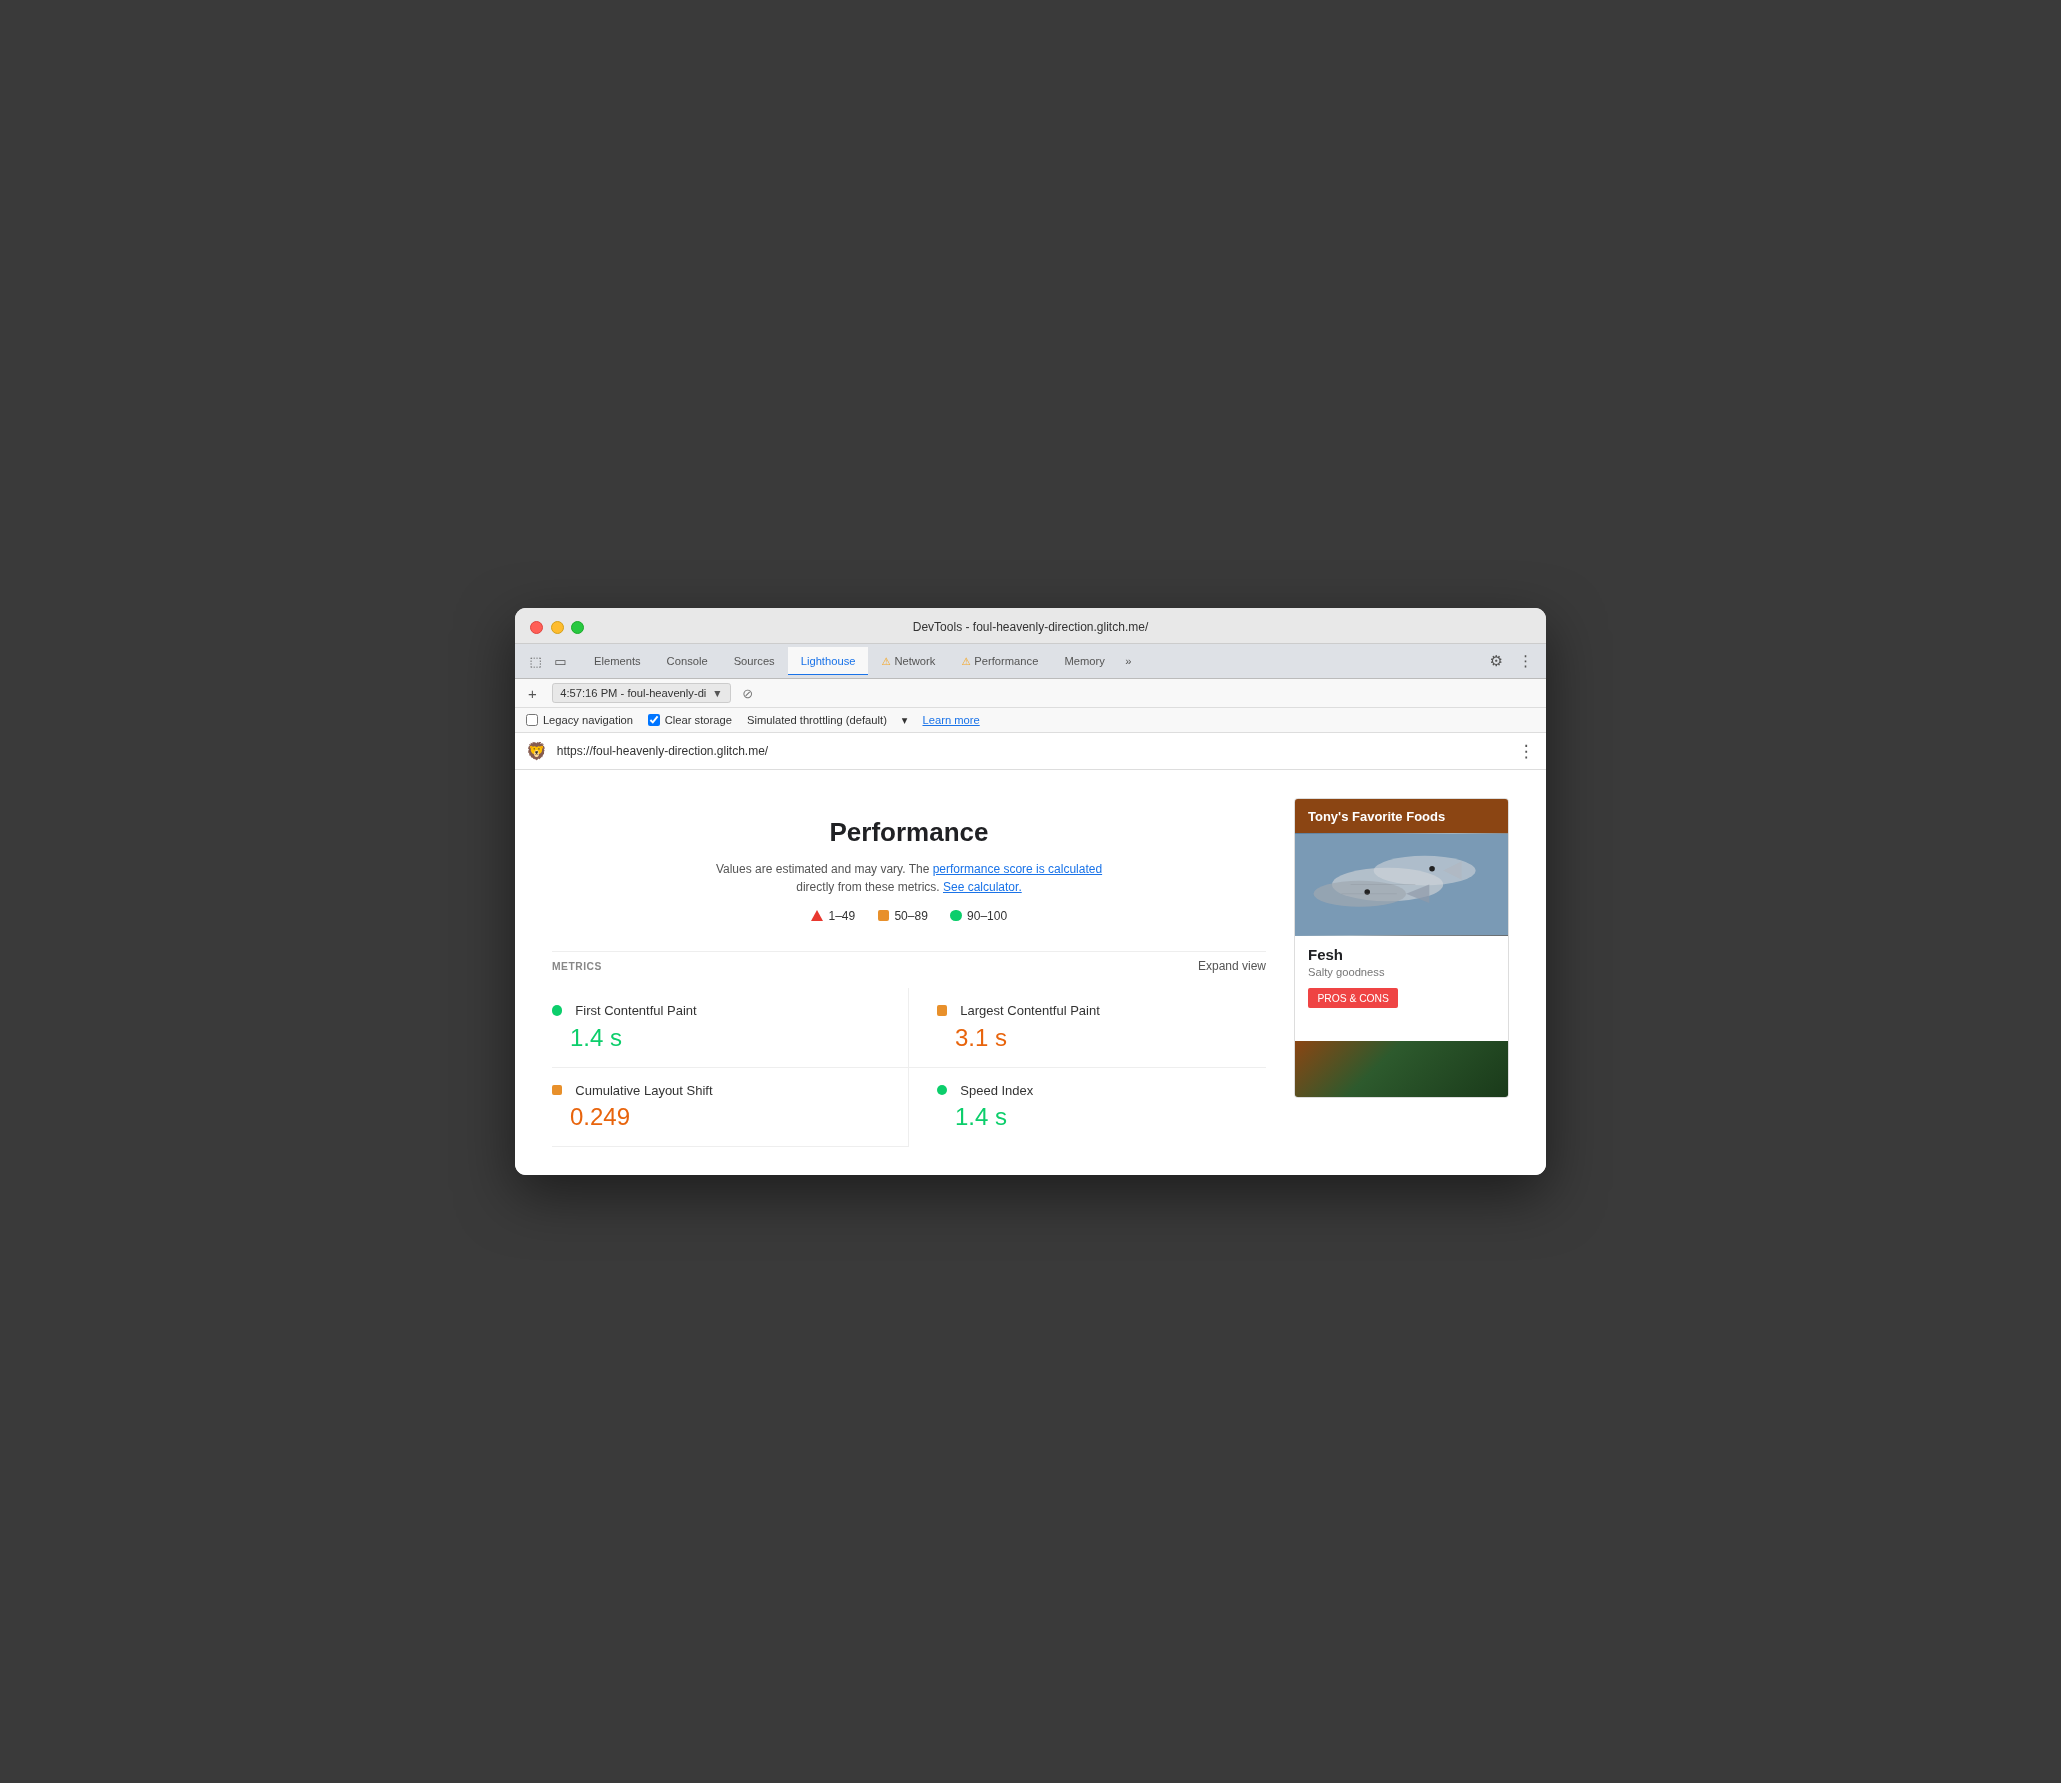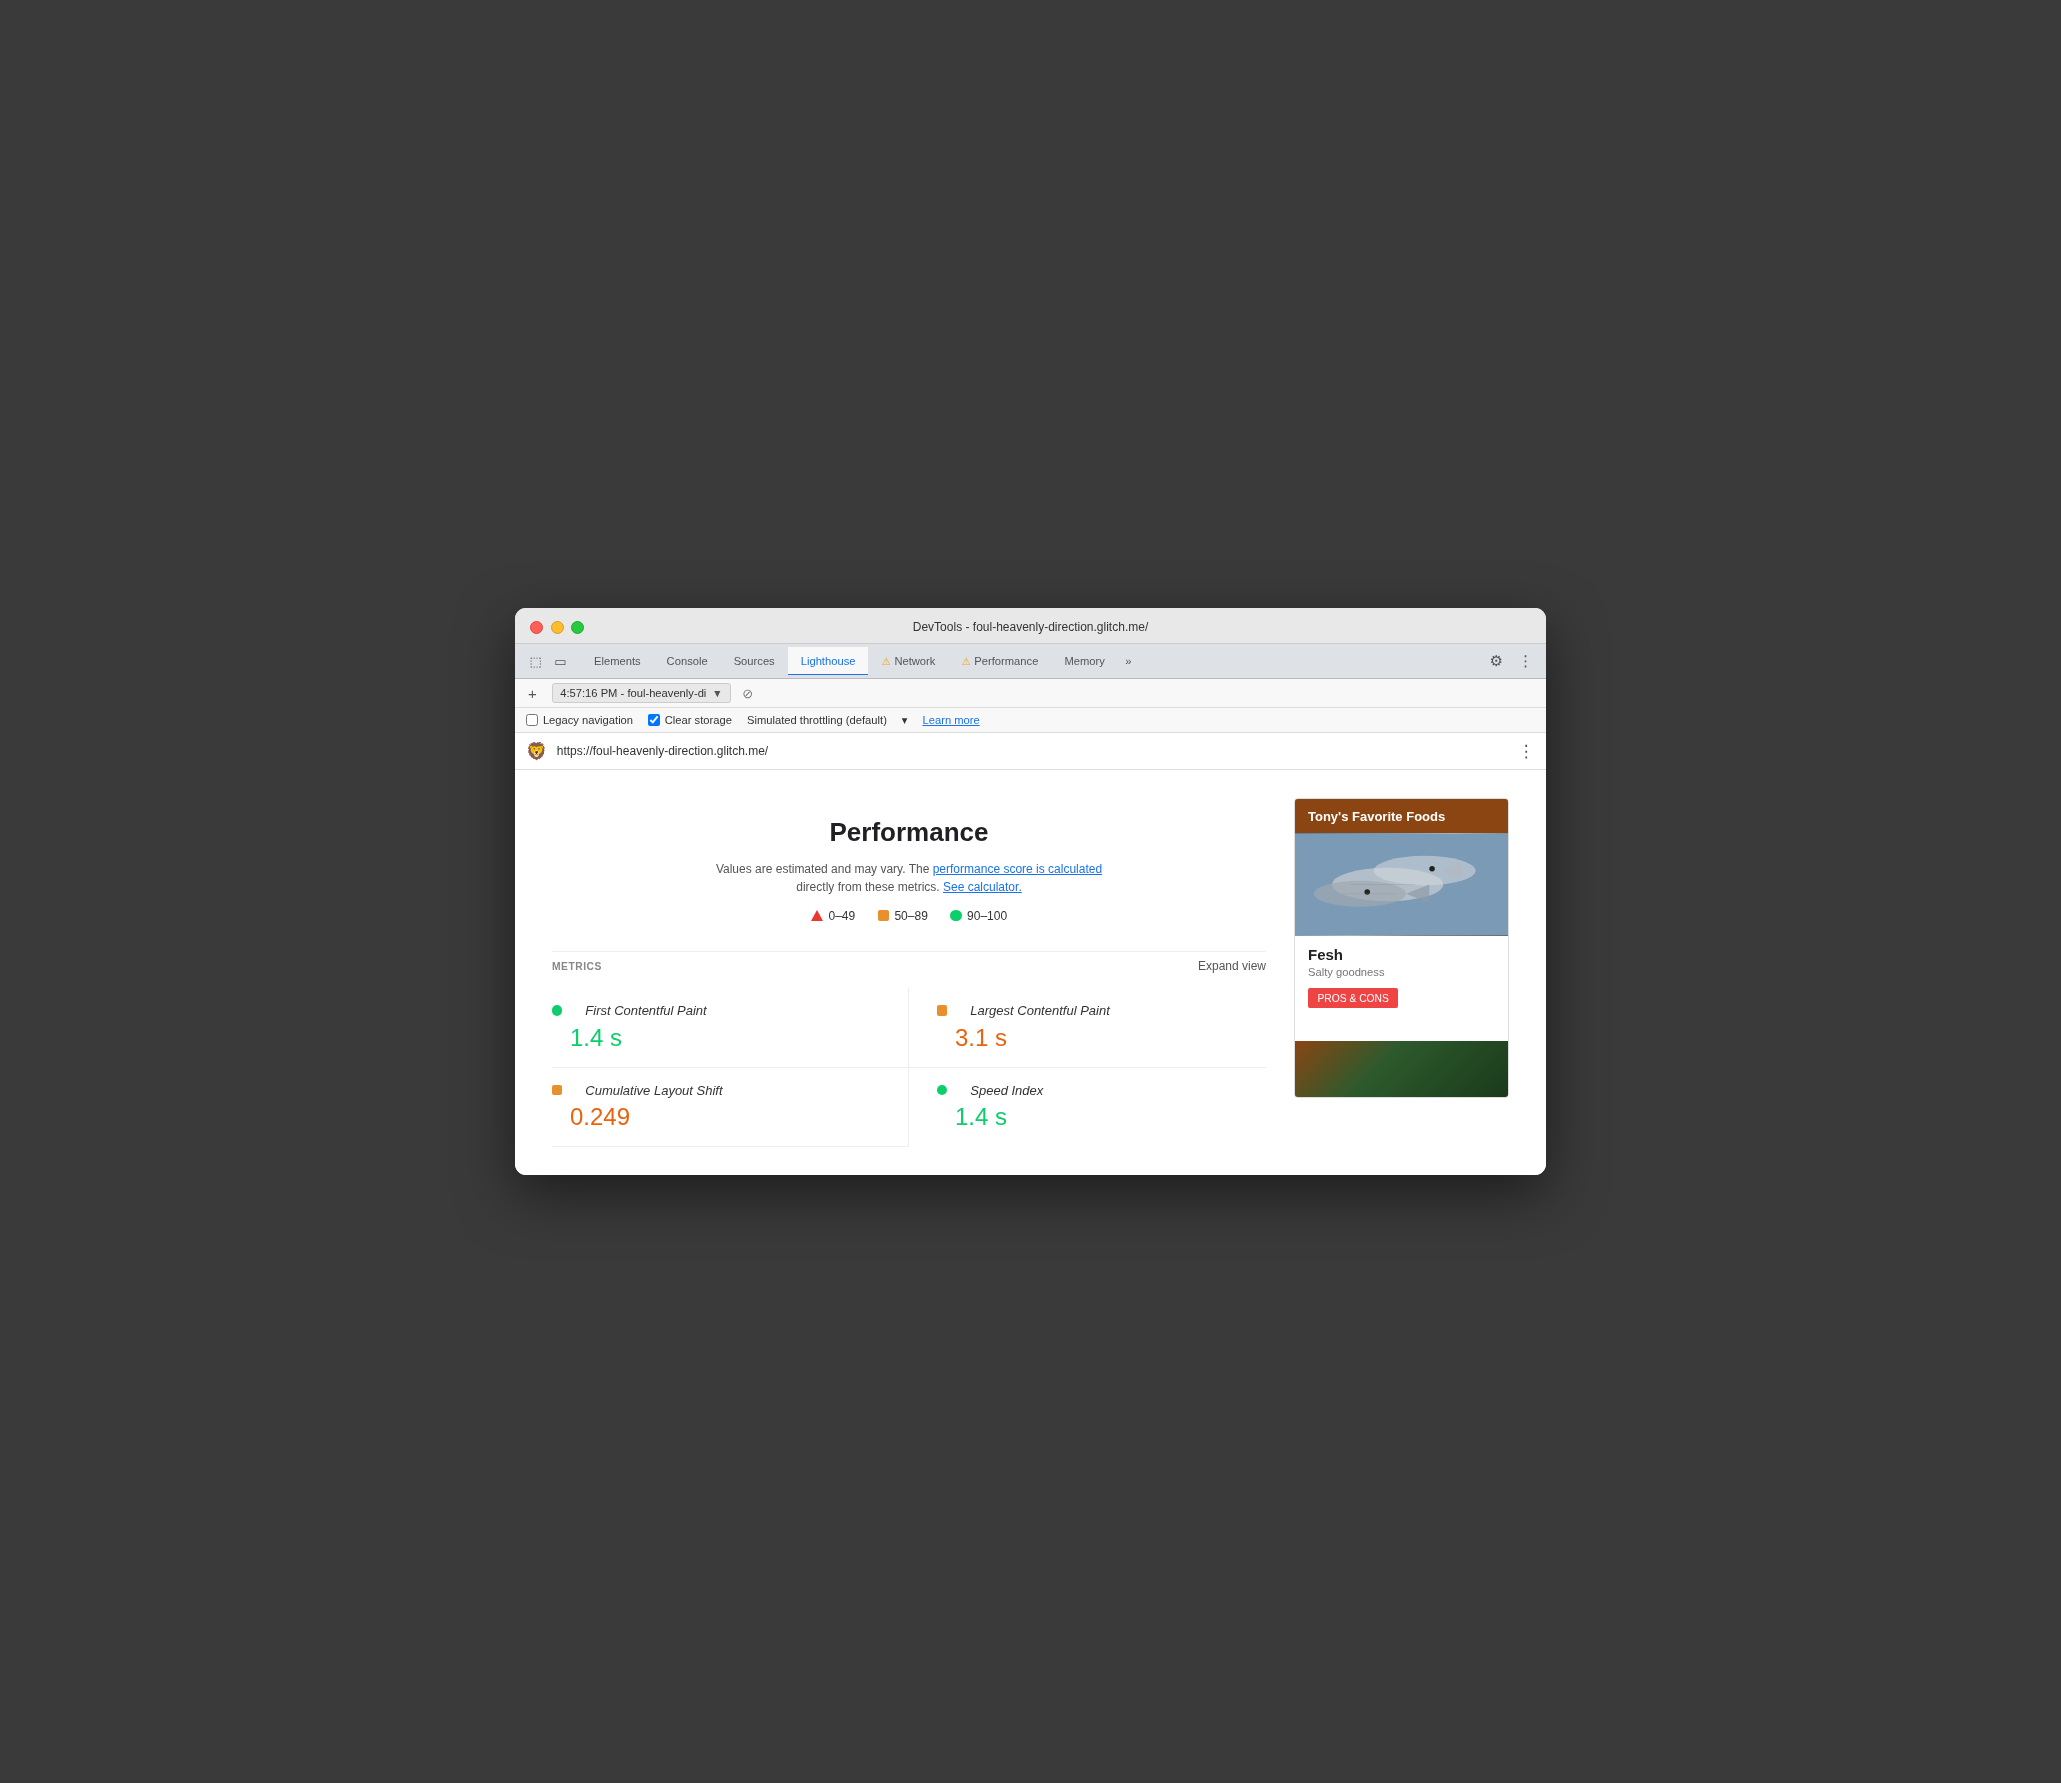--- a/index.html
+++ b/index.html
@@ -327,23 +327,22 @@
     .metric-item:nth-child(odd) {
       border-right: 0.9px solid #eee;
       padding-right: 28px;
     }
     .metric-item:nth-child(even) {
       padding-left: 28px;
     }
     .metric-name-row {
       display: flex;
       align-items: center;
-      gap: 23px;
+      gap: 13px;
       margin-bottom: 5.6px;
-      font-style: italic;
     }
     .metric-dot-green {
       width: 10.3px;
       height: 10.3px;
       background: #0cce6b;
       border-radius: 50%;
       flex-shrink: 0;
     }
     .metric-dot-orange {
       width: 10.3px;
@@ -516,21 +515,21 @@
         <div class="score-title">Performance</div>
         <div class="score-desc">
           <span>Values are estimated and may vary. The</span>
           <a href="#" style="color:#1a73e8">performance score is calculated</a>
           <span>directly from these metrics.</span>
           <a href="#" style="color:#1a73e8">See calculator.</a>
         </div>
         <div class="score-legend">
           <div class="legend-item">
             <div class="legend-triangle"></div>
-            <span>0–49</span>
+            <span>1–49</span>
           </div>
           <div class="legend-item">
             <div class="legend-square"></div>
             <span>50–89</span>
           </div>
           <div class="legend-item">
             <div class="legend-circle"></div>
             <span>90–100</span>
           </div>
         </div>

